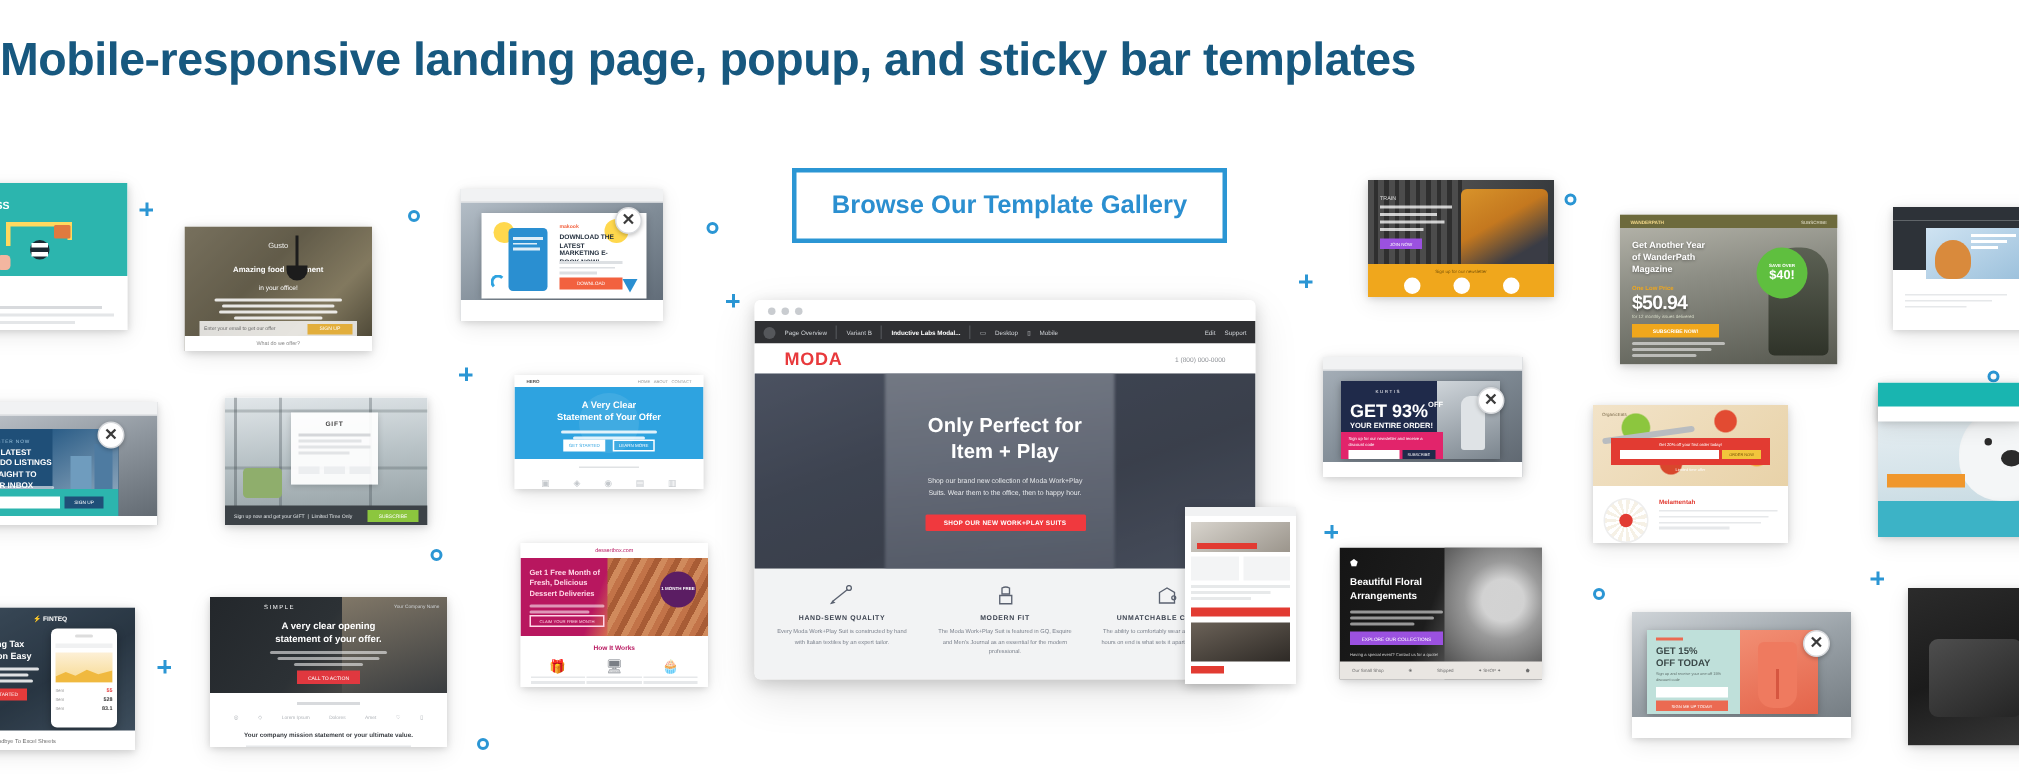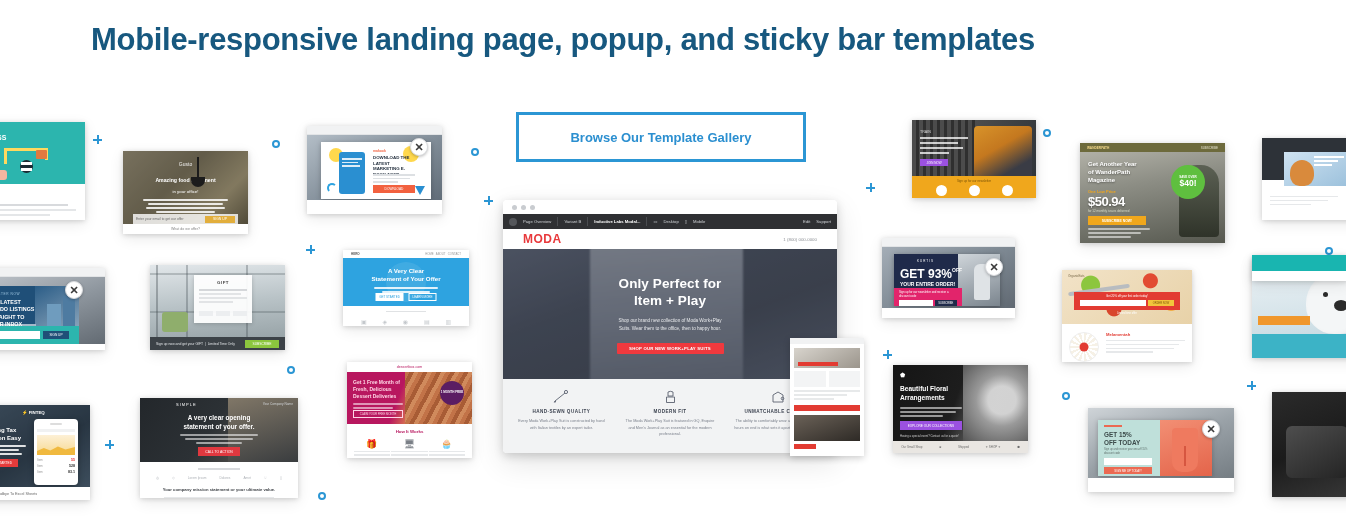--- a/index.html
+++ b/index.html
@@ -8,33 +8,33 @@
     width: 1346px; height: 522px;
     background: #ffffff;
     font-family: "Liberation Sans", sans-serif;
     overflow: hidden;
   }
   #stage { position: relative; width: 1346px; height: 522px; background:#fff; overflow:hidden; }
 
   
   #headline {
     position: absolute; top: 22px; left: 0; width: 1126px;
-    text-align: center;
+    text-align: left;
     font-size: 31px; font-weight: bold; letter-spacing: -0.3px;
     color: #17587f;
     white-space: nowrap;
   }
 
   
   #cta {
-    position: absolute; left: 516px; top: 112px;
+    position: absolute; left: 528px; top: 112px;
     width: 290px; height: 50px;
     border: 3px solid #2b96d4; background: #ffffff;
     display: flex; align-items: center; justify-content: center;
-    color: #2b8fd0; font-size: 13px; font-weight: bold;
+    color: #2b8fd0; font-size: 17px; font-weight: bold;
     cursor: pointer;
   }
 
   
   .dot { position: absolute; width: 9px; height: 9px; pointer-events:none; }
   .dot::before, .dot::after {
     content:""; position:absolute; background:#2b96d4;
   }
   .dot::before { left:0; top:3.5px; width:9px; height:2px; }
   .dot::after  { left:3.5px; top:0; width:2px; height:9px; }

